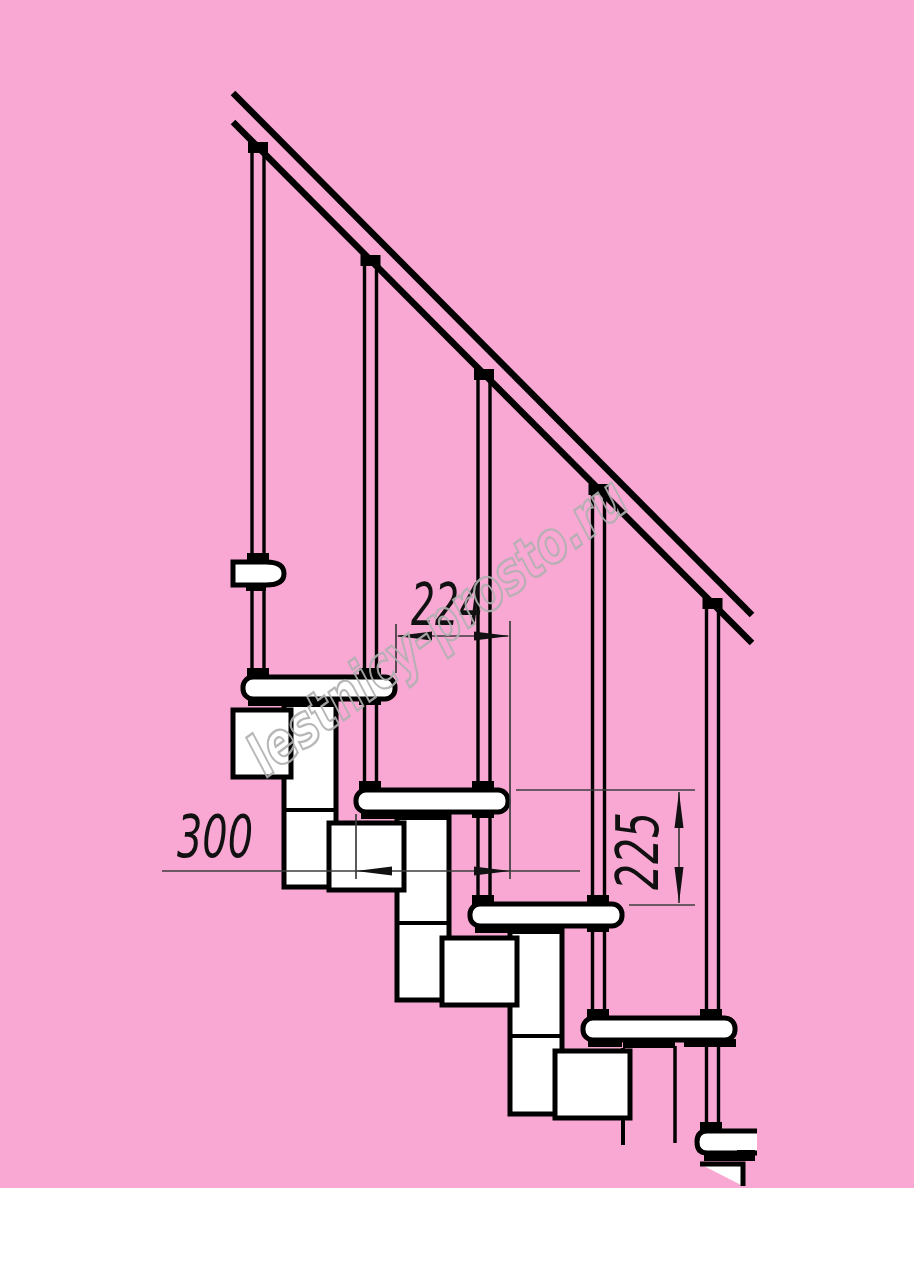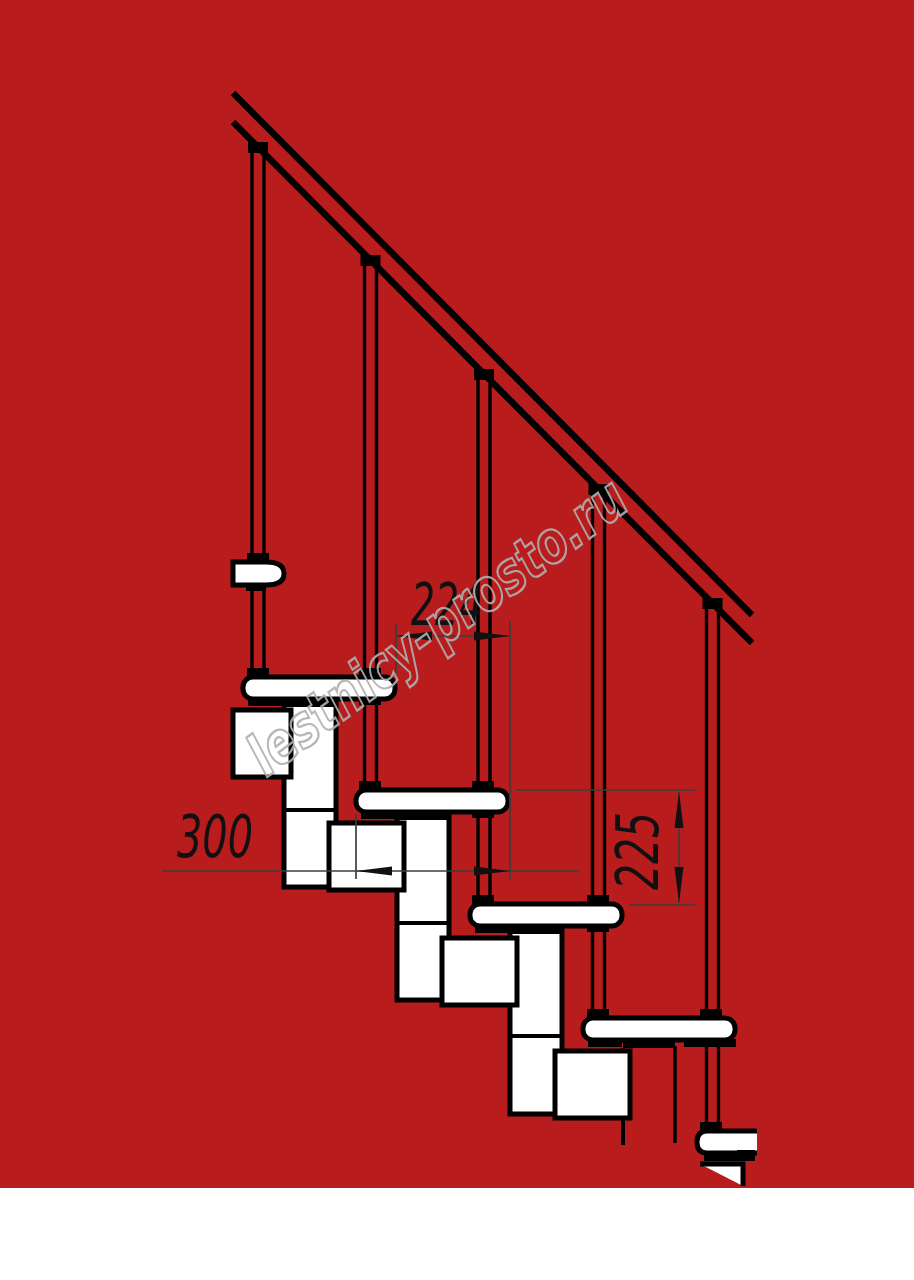--- a/index.html
+++ b/index.html
@@ -1,17 +1,17 @@
 <!DOCTYPE html>
 <html><head>
 <meta charset="utf-8">
 <style>
   html,body{margin:0;padding:0;background:#fff;}
   .canvas{
-    position:relative;width:914px;height:1188px;background:#b91c1c;
+    position:relative;width:914px;height:1188px;background:#f9a8d4;
     font-family:"DejaVu Sans","Liberation Sans",sans-serif;overflow:hidden;
   }
   svg{display:block;}
   .mainline{stroke:#000;fill:none;}
   .whitebox{fill:#fff;stroke:#000;}
   .dark{fill:#000;stroke:none;}
   .dim{stroke:#3d3d3d;stroke-width:1.7;fill:none;}
   .dimarrow{fill:#111;stroke:none;}
   .dimtext{
     fill:#111;font-family:"DejaVu Sans","Liberation Sans",sans-serif;

